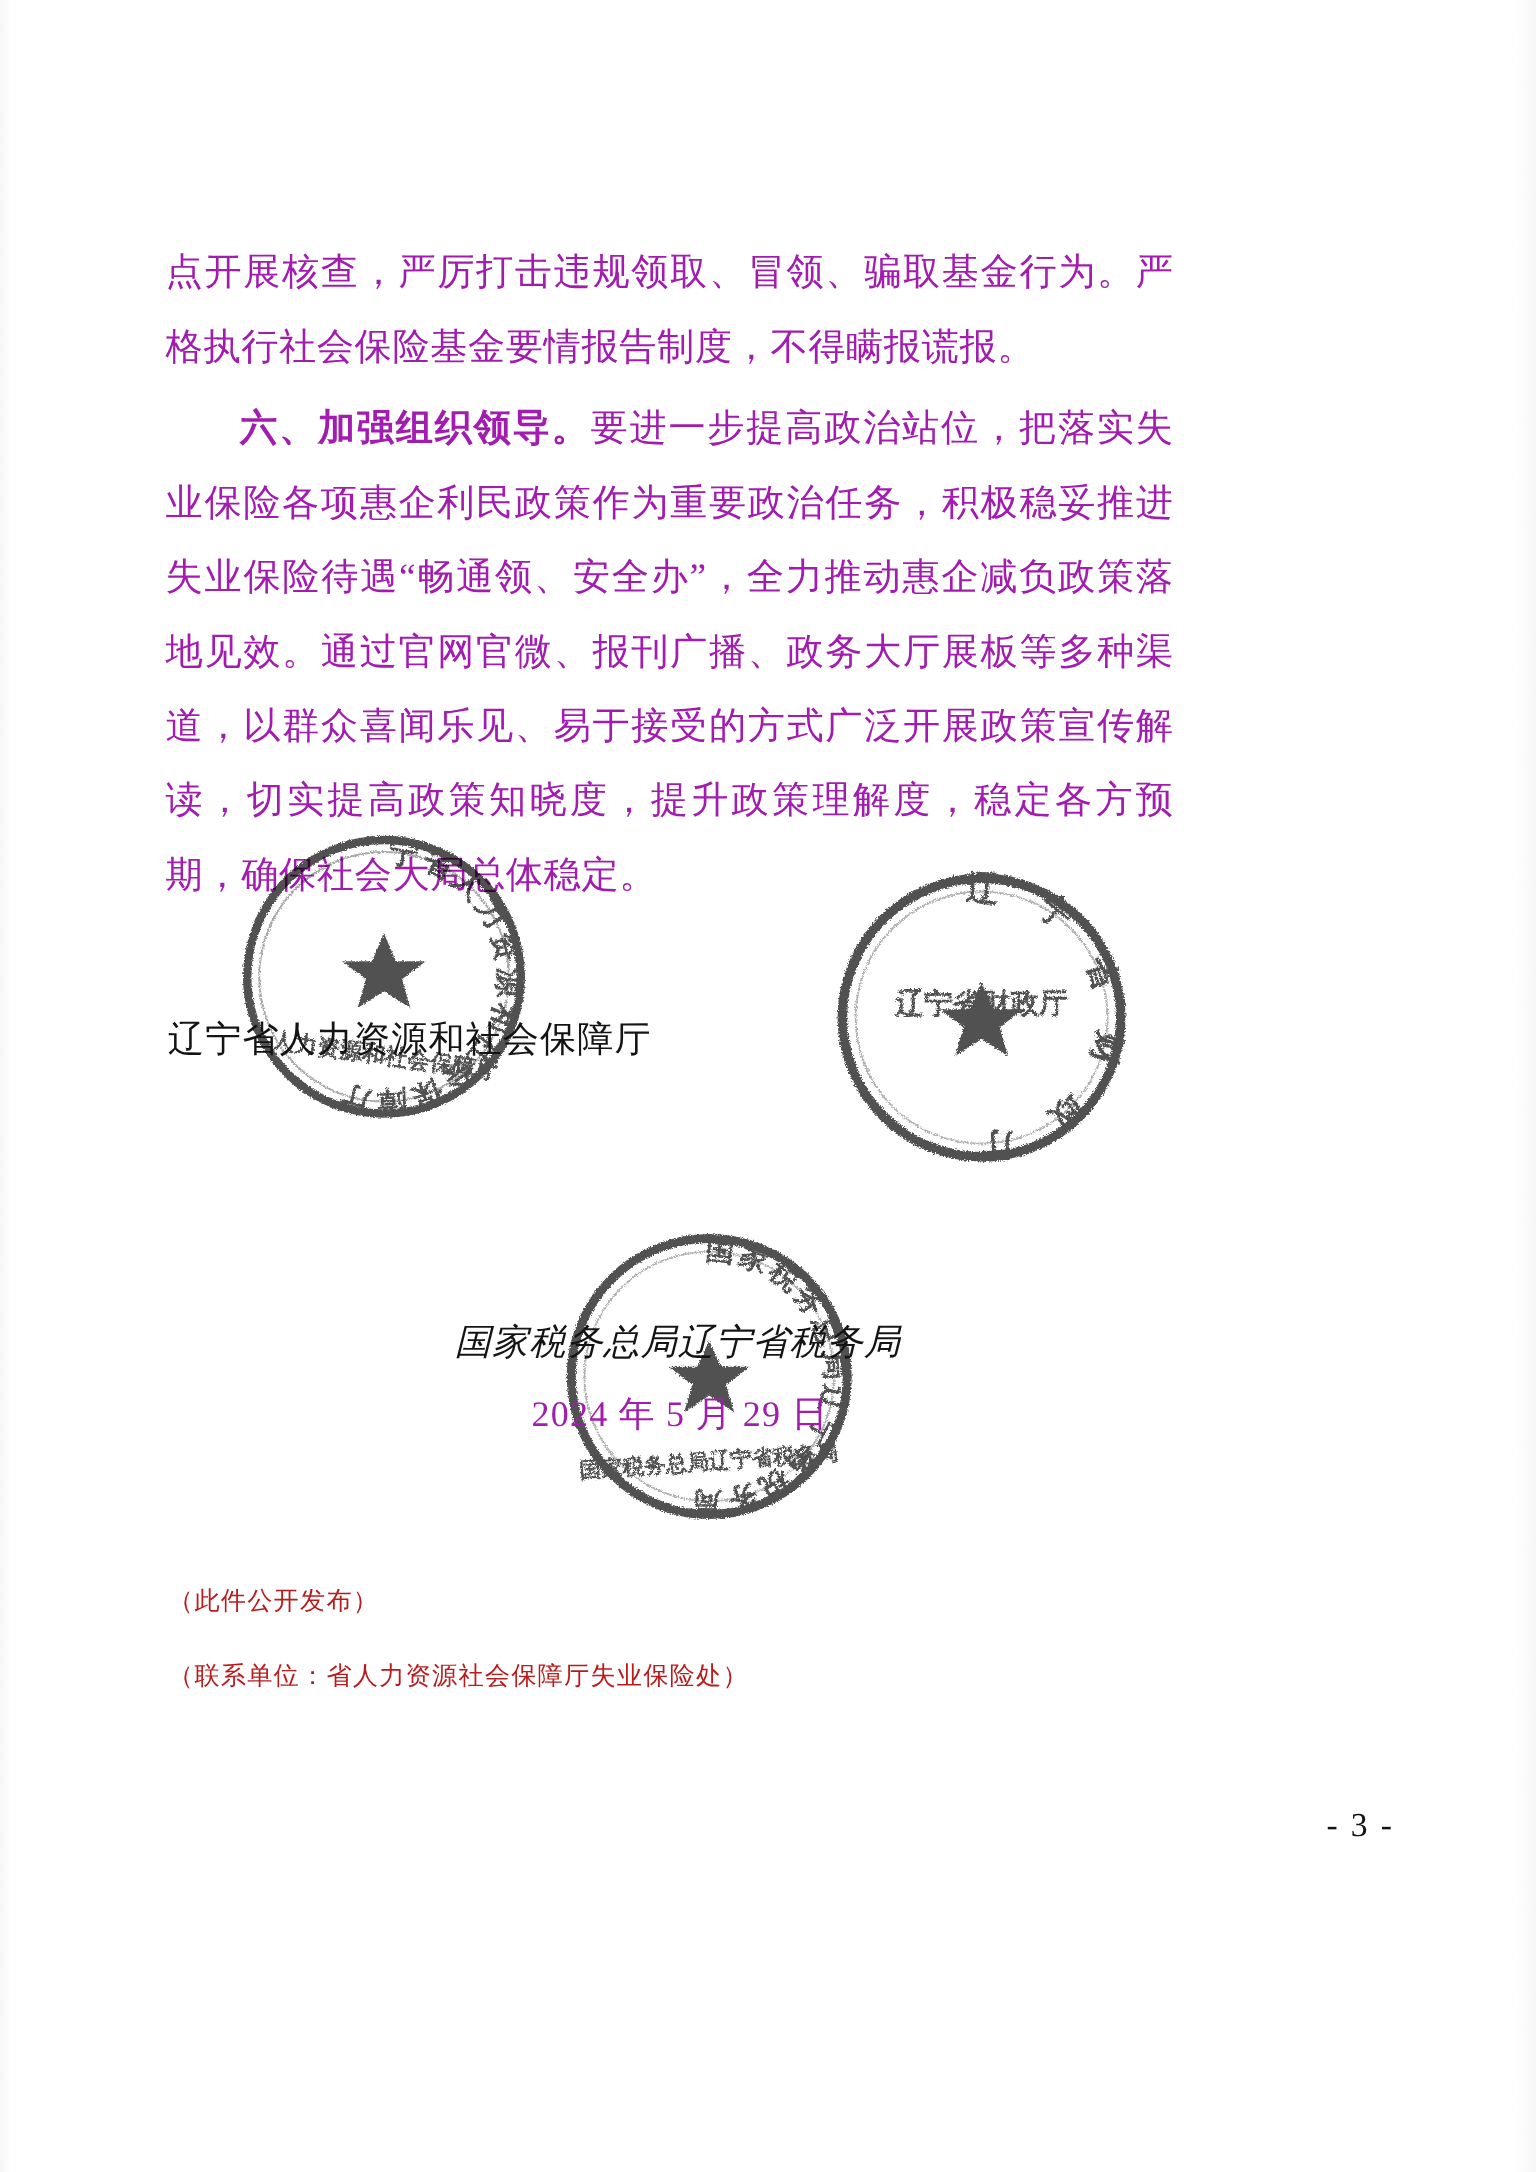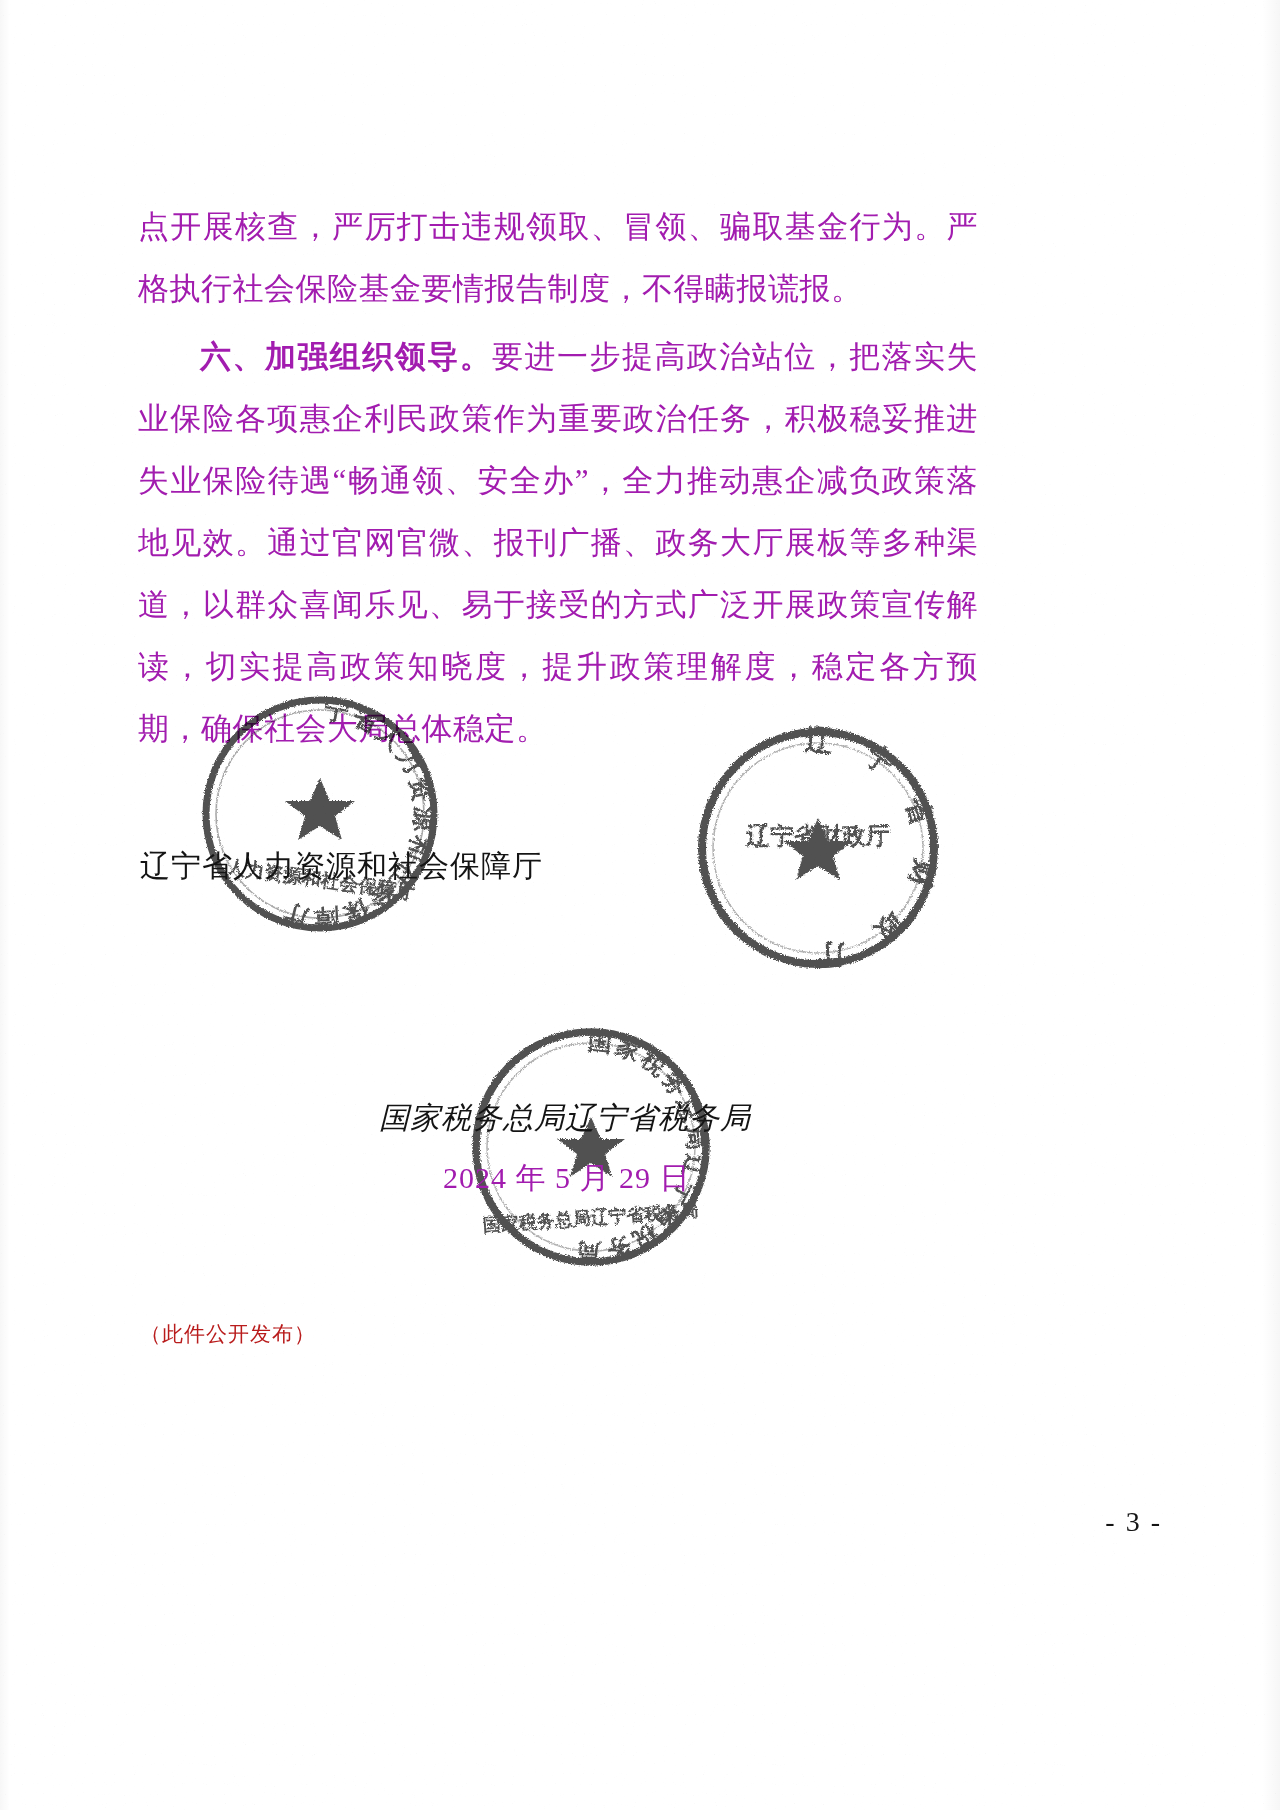--- a/index.html
+++ b/index.html
@@ -218,20 +218,21 @@
         </text>
         <text x="125" y="202" font-family="'Liberation Serif', serif" font-size="18" font-weight="bold" fill="#2b2b2b" stroke="none" text-anchor="middle" transform="rotate(-4 125 202)">国家税务总局辽宁省税务局</text>
       </g>
     </svg>
   </div>
 
   <div class="sig-org-2">国家税务总局辽宁省税务局</div>
   <div class="sig-date">2024 年 5 月 29 日</div>
 
   <div class="note note-1">（此件公开发布）</div>
+  <div class="note note-2">（联系单位：省人力资源社会保障厅失业保险处）</div>
 
   <div class="page-num">- 3 -</div>
 
   <svg class="speckles" width="1280" height="1810" aria-hidden="true">
     <filter id="sp">
       <feTurbulence type="fractalNoise" baseFrequency="0.9" numOctaves="1"></feTurbulence>
       <feColorMatrix type="matrix" values="0 0 0 0 0  0 0 0 0 0  0 0 0 0 0  0.6 0 0 0 -0.42"></feColorMatrix>
     </filter>
     <rect width="1280" height="1810" filter="url(#sp)"></rect>
   </svg>

